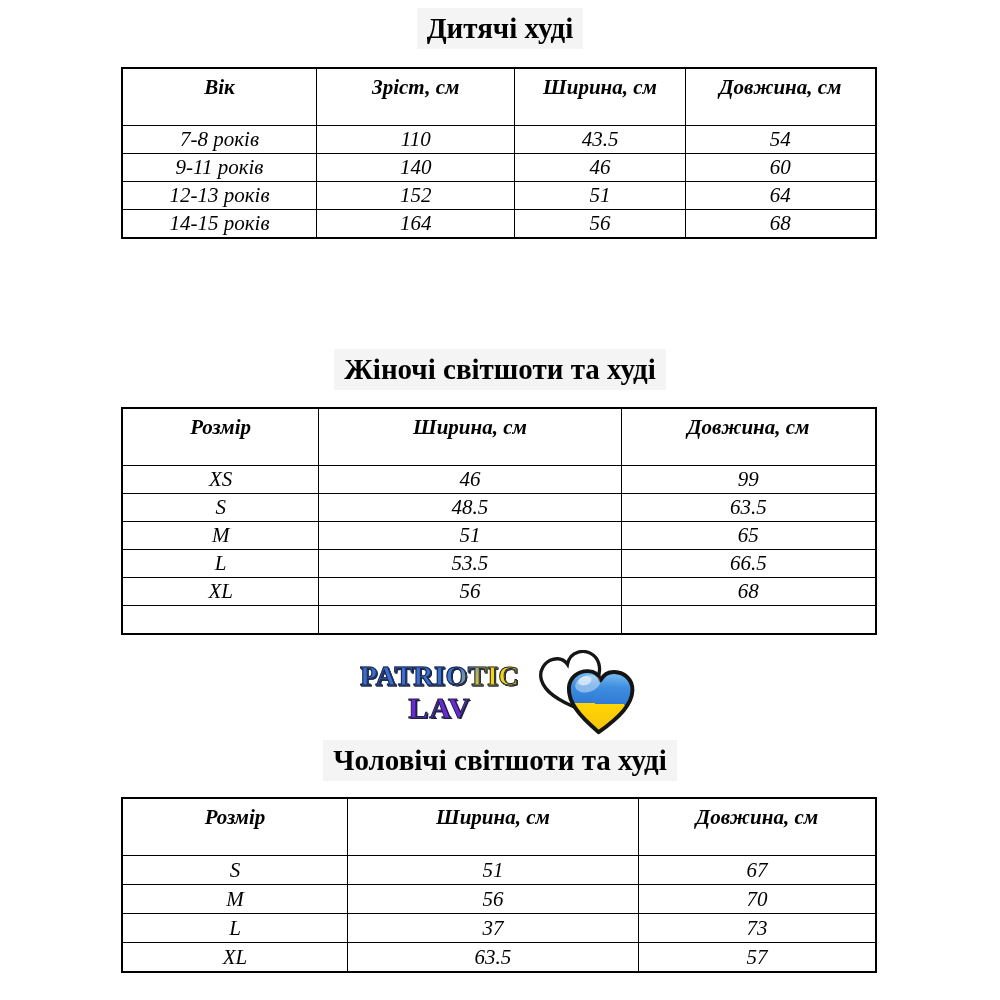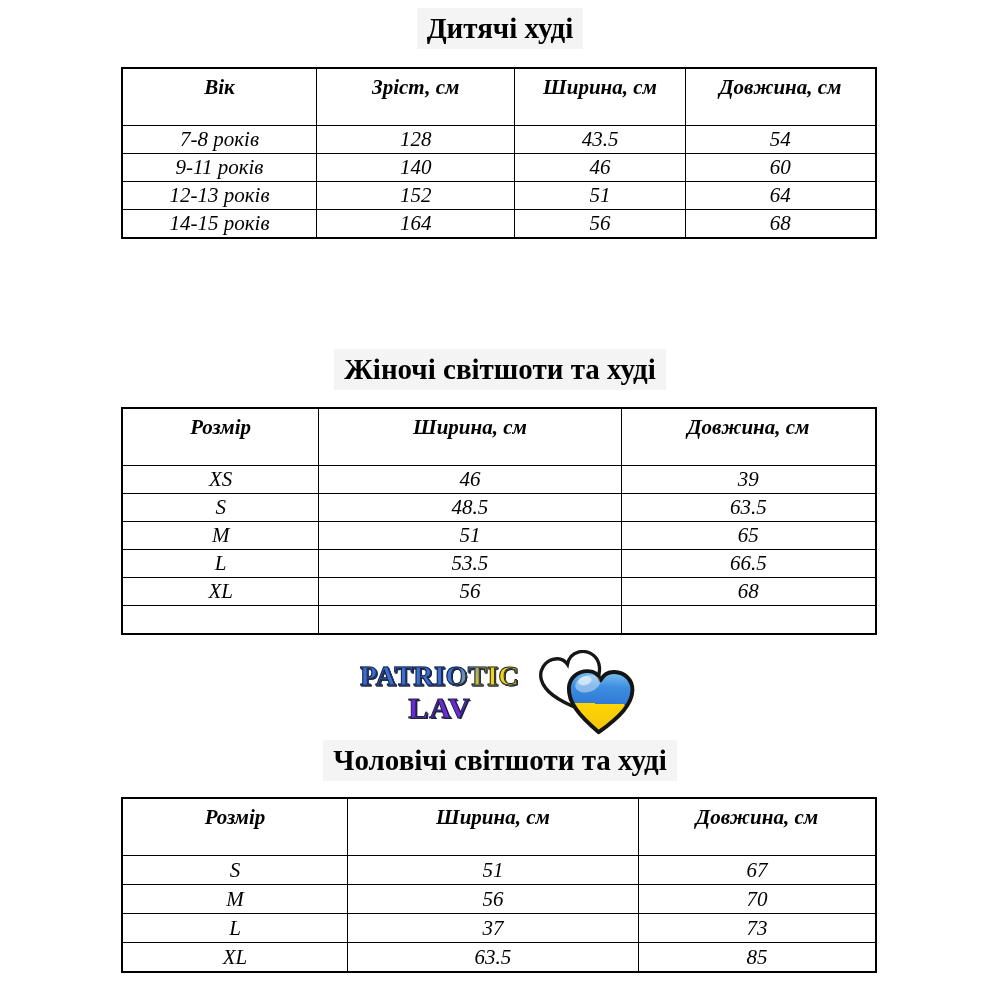--- a/index.html
+++ b/index.html
@@ -82,21 +82,21 @@
       <tr>
         <th>Вік</th>
         <th>Зріст, см</th>
         <th>Ширина, см</th>
         <th>Довжина, см</th>
       </tr>
     </thead>
     <tbody>
       <tr>
         <td>7-8 років</td>
-        <td>128</td>
+        <td>110</td>
         <td>43.5</td>
         <td>54</td>
       </tr>
       <tr>
         <td>9-11 років</td>
         <td>140</td>
         <td>46</td>
         <td>60</td>
       </tr>
       <tr>
@@ -126,21 +126,21 @@
       <tr>
         <th>Розмір</th>
         <th>Ширина, см</th>
         <th>Довжина, см</th>
       </tr>
     </thead>
     <tbody>
       <tr>
         <td>XS</td>
         <td>46</td>
-        <td>39</td>
+        <td>99</td>
       </tr>
       <tr>
         <td>S</td>
         <td>48.5</td>
         <td>63.5</td>
       </tr>
       <tr>
         <td>M</td>
         <td>51</td>
         <td>65</td>
@@ -216,18 +216,18 @@
         <td>70</td>
       </tr>
       <tr>
         <td>L</td>
         <td>37</td>
         <td>73</td>
       </tr>
       <tr>
         <td>XL</td>
         <td>63.5</td>
-        <td>85</td>
+        <td>57</td>
       </tr>
     </tbody>
   </table>
 
 </main>
 
 </body></html>

